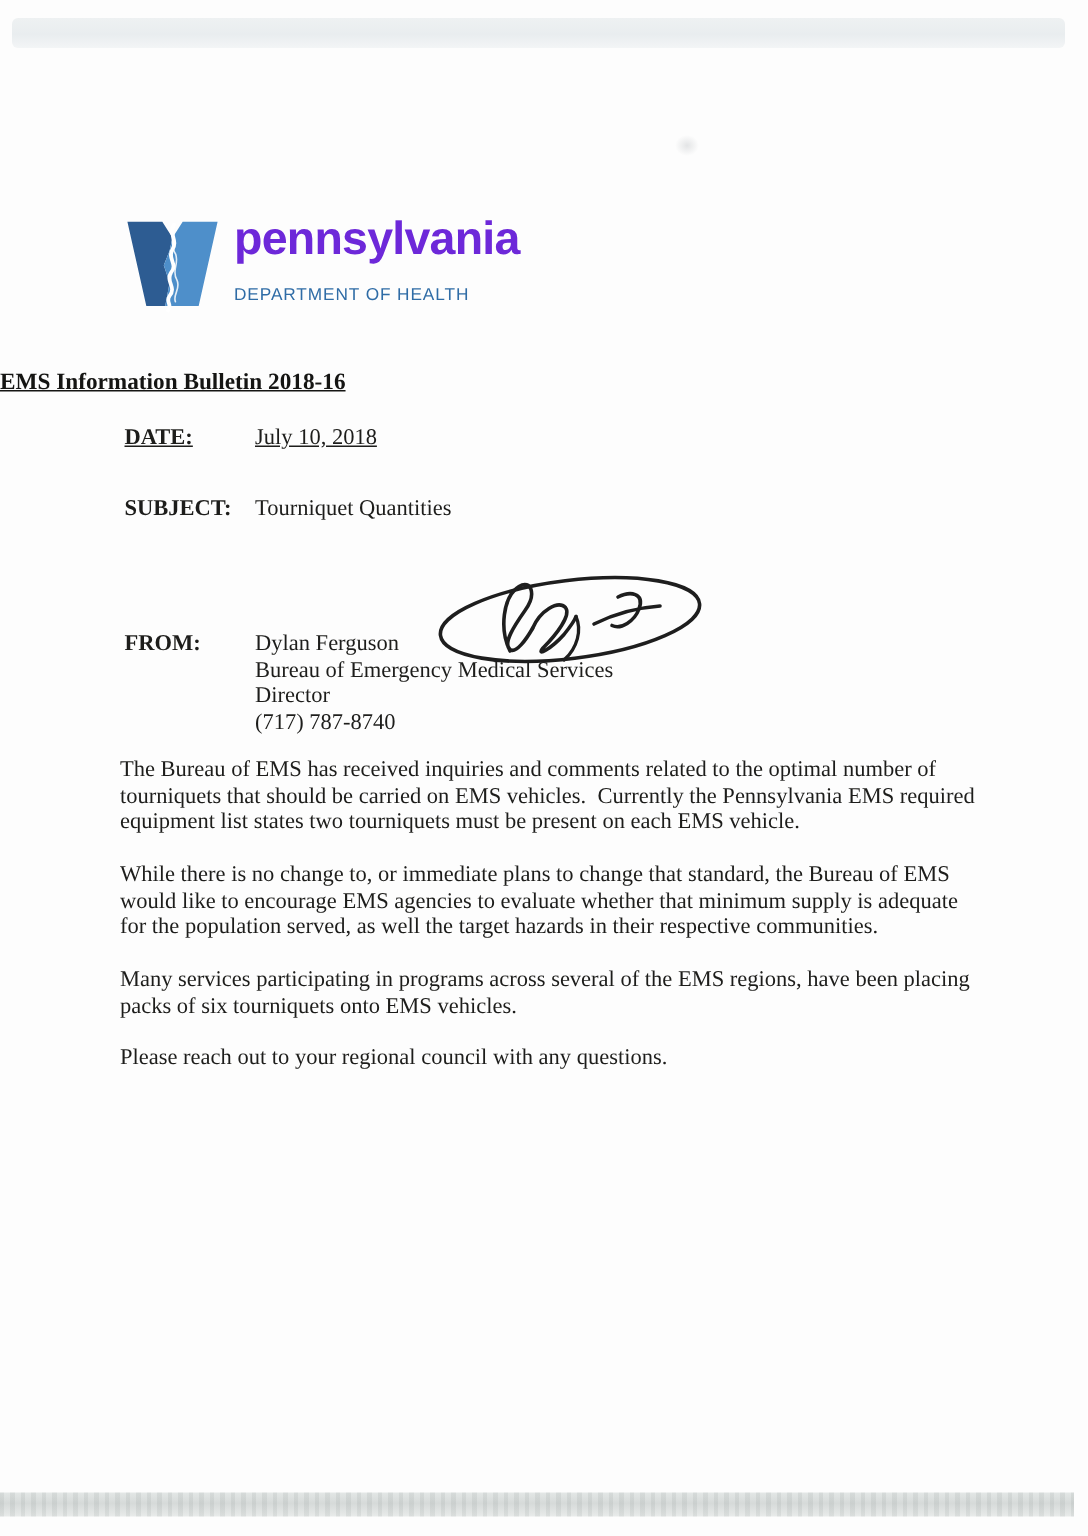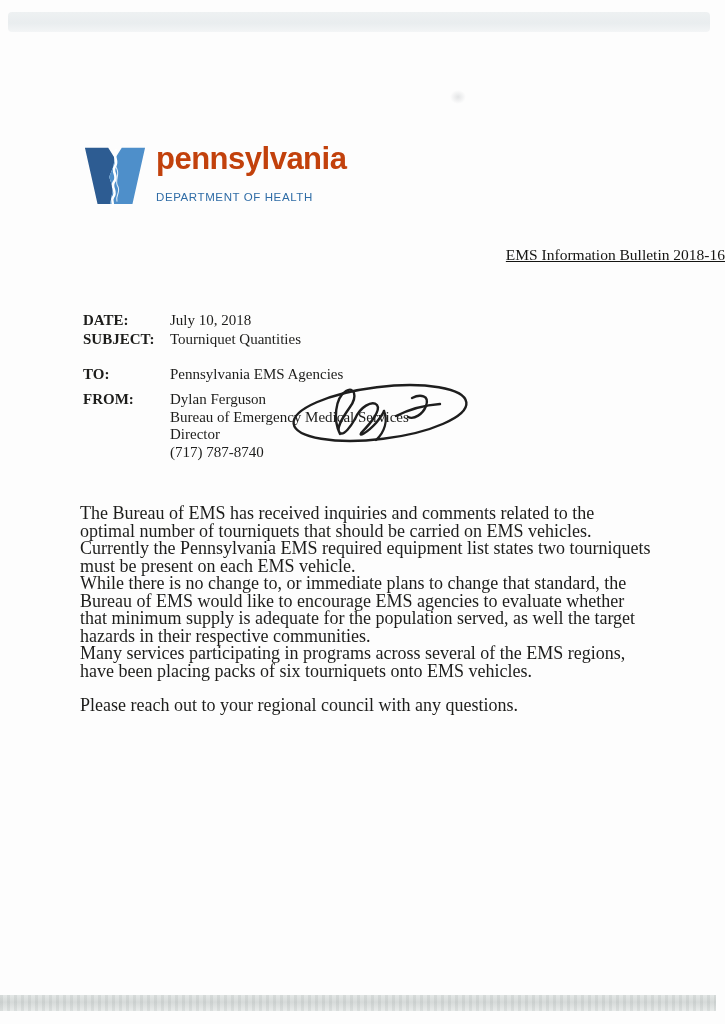--- a/index.html
+++ b/index.html
@@ -31,52 +31,52 @@
   }
   
   .logo {
     position: absolute; left: 83px; top: 139px;
     display: flex; align-items: flex-start;
   }
   .logo svg.keystone { display: block; }
   .logo-text { margin-left: 9px; padding-top: 5px; font-family: "Liberation Sans", sans-serif; }
   .logo-wordmark {
     font-size: 31px; font-weight: bold; letter-spacing: -0.5px;
-    color: #c2410c; line-height: 30px;
+    color: #6d28d9; line-height: 30px;
   }
   .logo-dept {
     font-size: 11.5px; color: #2f6ca6; letter-spacing: 0.6px;
     margin-top: 17px; line-height: 12px;
   }
   
   .doc-title {
     position: absolute; left: 0; top: 246px; width: 725px;
-    text-align: right; font-size: 15.5px; font-weight: normal;
+    text-align: left; font-size: 15.5px; font-weight: bold;
     text-decoration: underline;
     color: #151513;
   }
   
   .meta-row { position: absolute; left: 83px; display: flex; font-size: 15px; line-height: 17.5px; }
   .meta-label { font-weight: bold; width: 87px; flex: 0 0 87px; }
   .meta-value { white-space: nowrap; }
-  .meta-row.r0 { top: 312px; }
+  .meta-row.r0 { top: 284px; text-decoration: underline; }
   .meta-row.r1 { top: 331px; }
   .meta-row.r2 { top: 366px; }
-  .meta-row.r3 { top: 391px; }
+  .meta-row.r3 { top: 421px; }
   .from-lines div { line-height: 17.6px; white-space: nowrap; }
   
   .signature {
     position: absolute; left: 288px; top: 376px;
     width: 188px; height: 74px; z-index: 3;
     pointer-events: none;
   }
   
   .para {
     position: absolute; left: 80px; width: 572px;
-    font-size: 18px; line-height: 17.6px;
+    font-size: 15px; line-height: 17.6px;
     margin: 0; white-space: pre-wrap;
   }
   .para.p0 { top: 505px; }
   .para.p1 { top: 575px; }
   .para.p2 { top: 645px; }
   .para.p3 { top: 697px; }
   
   .smudge {
     position: absolute; left: 450px; top: 90px; width: 16px; height: 14px;
     background: radial-gradient(ellipse at center, rgba(150,155,160,0.25), rgba(255,255,255,0) 70%);
@@ -109,24 +109,20 @@
   <div class="doc-title">EMS Information Bulletin 2018-16</div>
 
   <div class="meta-row r0">
     <span class="meta-label">DATE:</span>
     <span class="meta-value">July 10, 2018</span>
   </div>
   <div class="meta-row r1">
     <span class="meta-label">SUBJECT:</span>
     <span class="meta-value">Tourniquet Quantities</span>
   </div>
-  <div class="meta-row r2">
-    <span class="meta-label">TO:</span>
-    <span class="meta-value">Pennsylvania EMS Agencies</span>
-  </div>
   <div class="meta-row r3">
     <span class="meta-label">FROM:</span>
     <span class="from-lines">
       <div>Dylan Ferguson</div>
       <div>Bureau of Emergency Medical Services</div>
       <div>Director</div>
       <div>(717) 787-8740</div>
     </span>
   </div>
 

